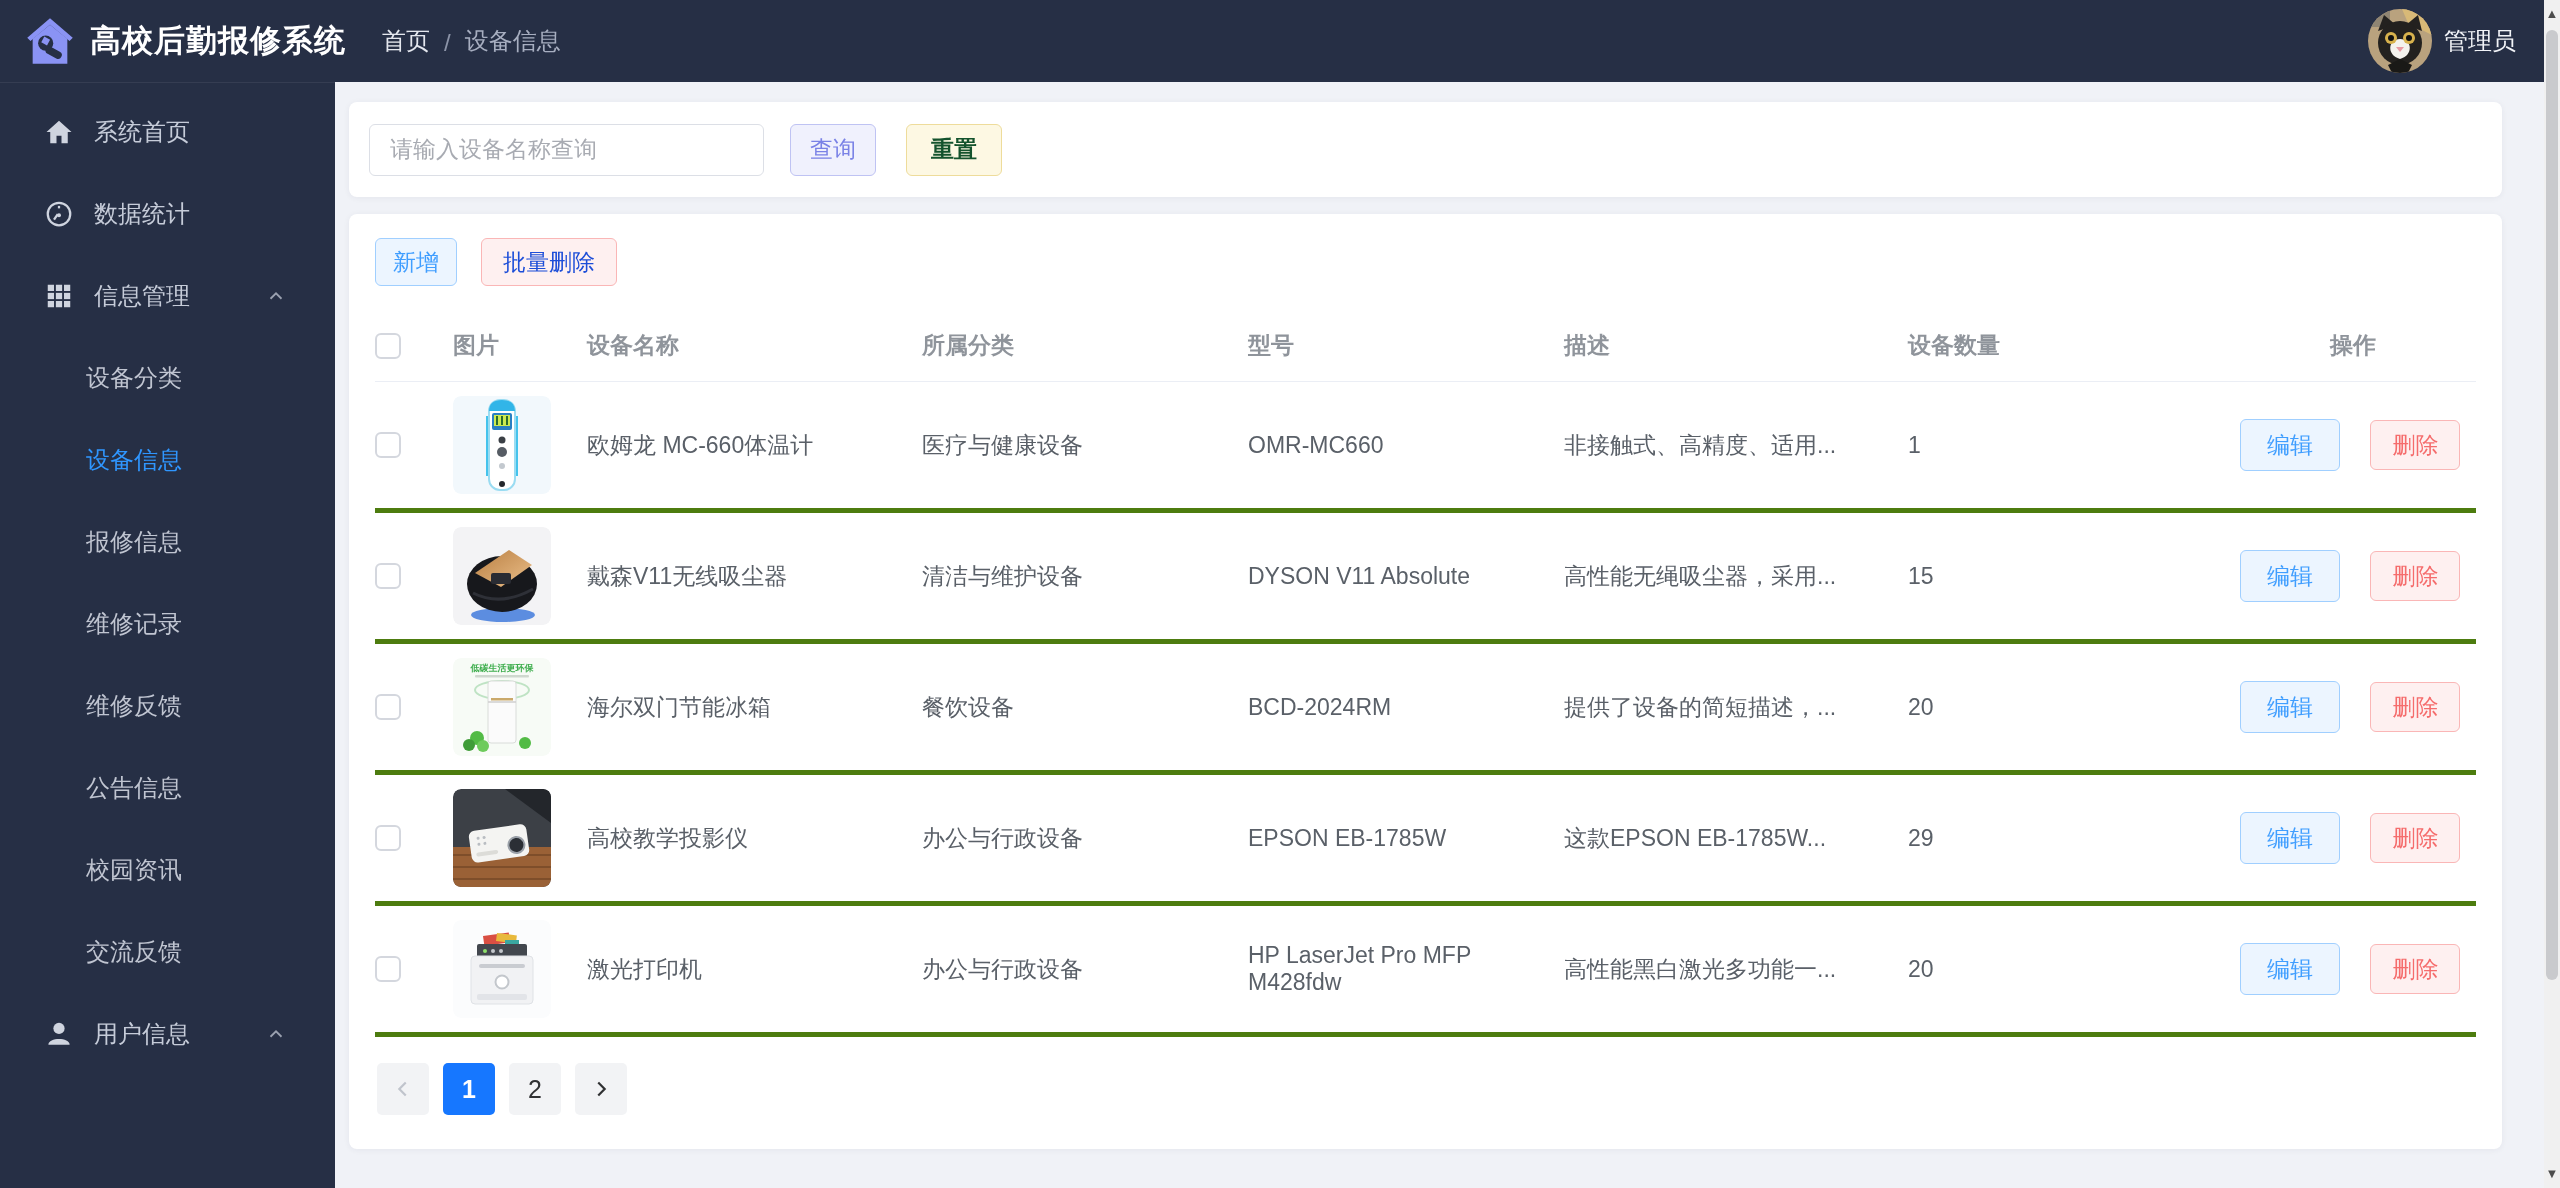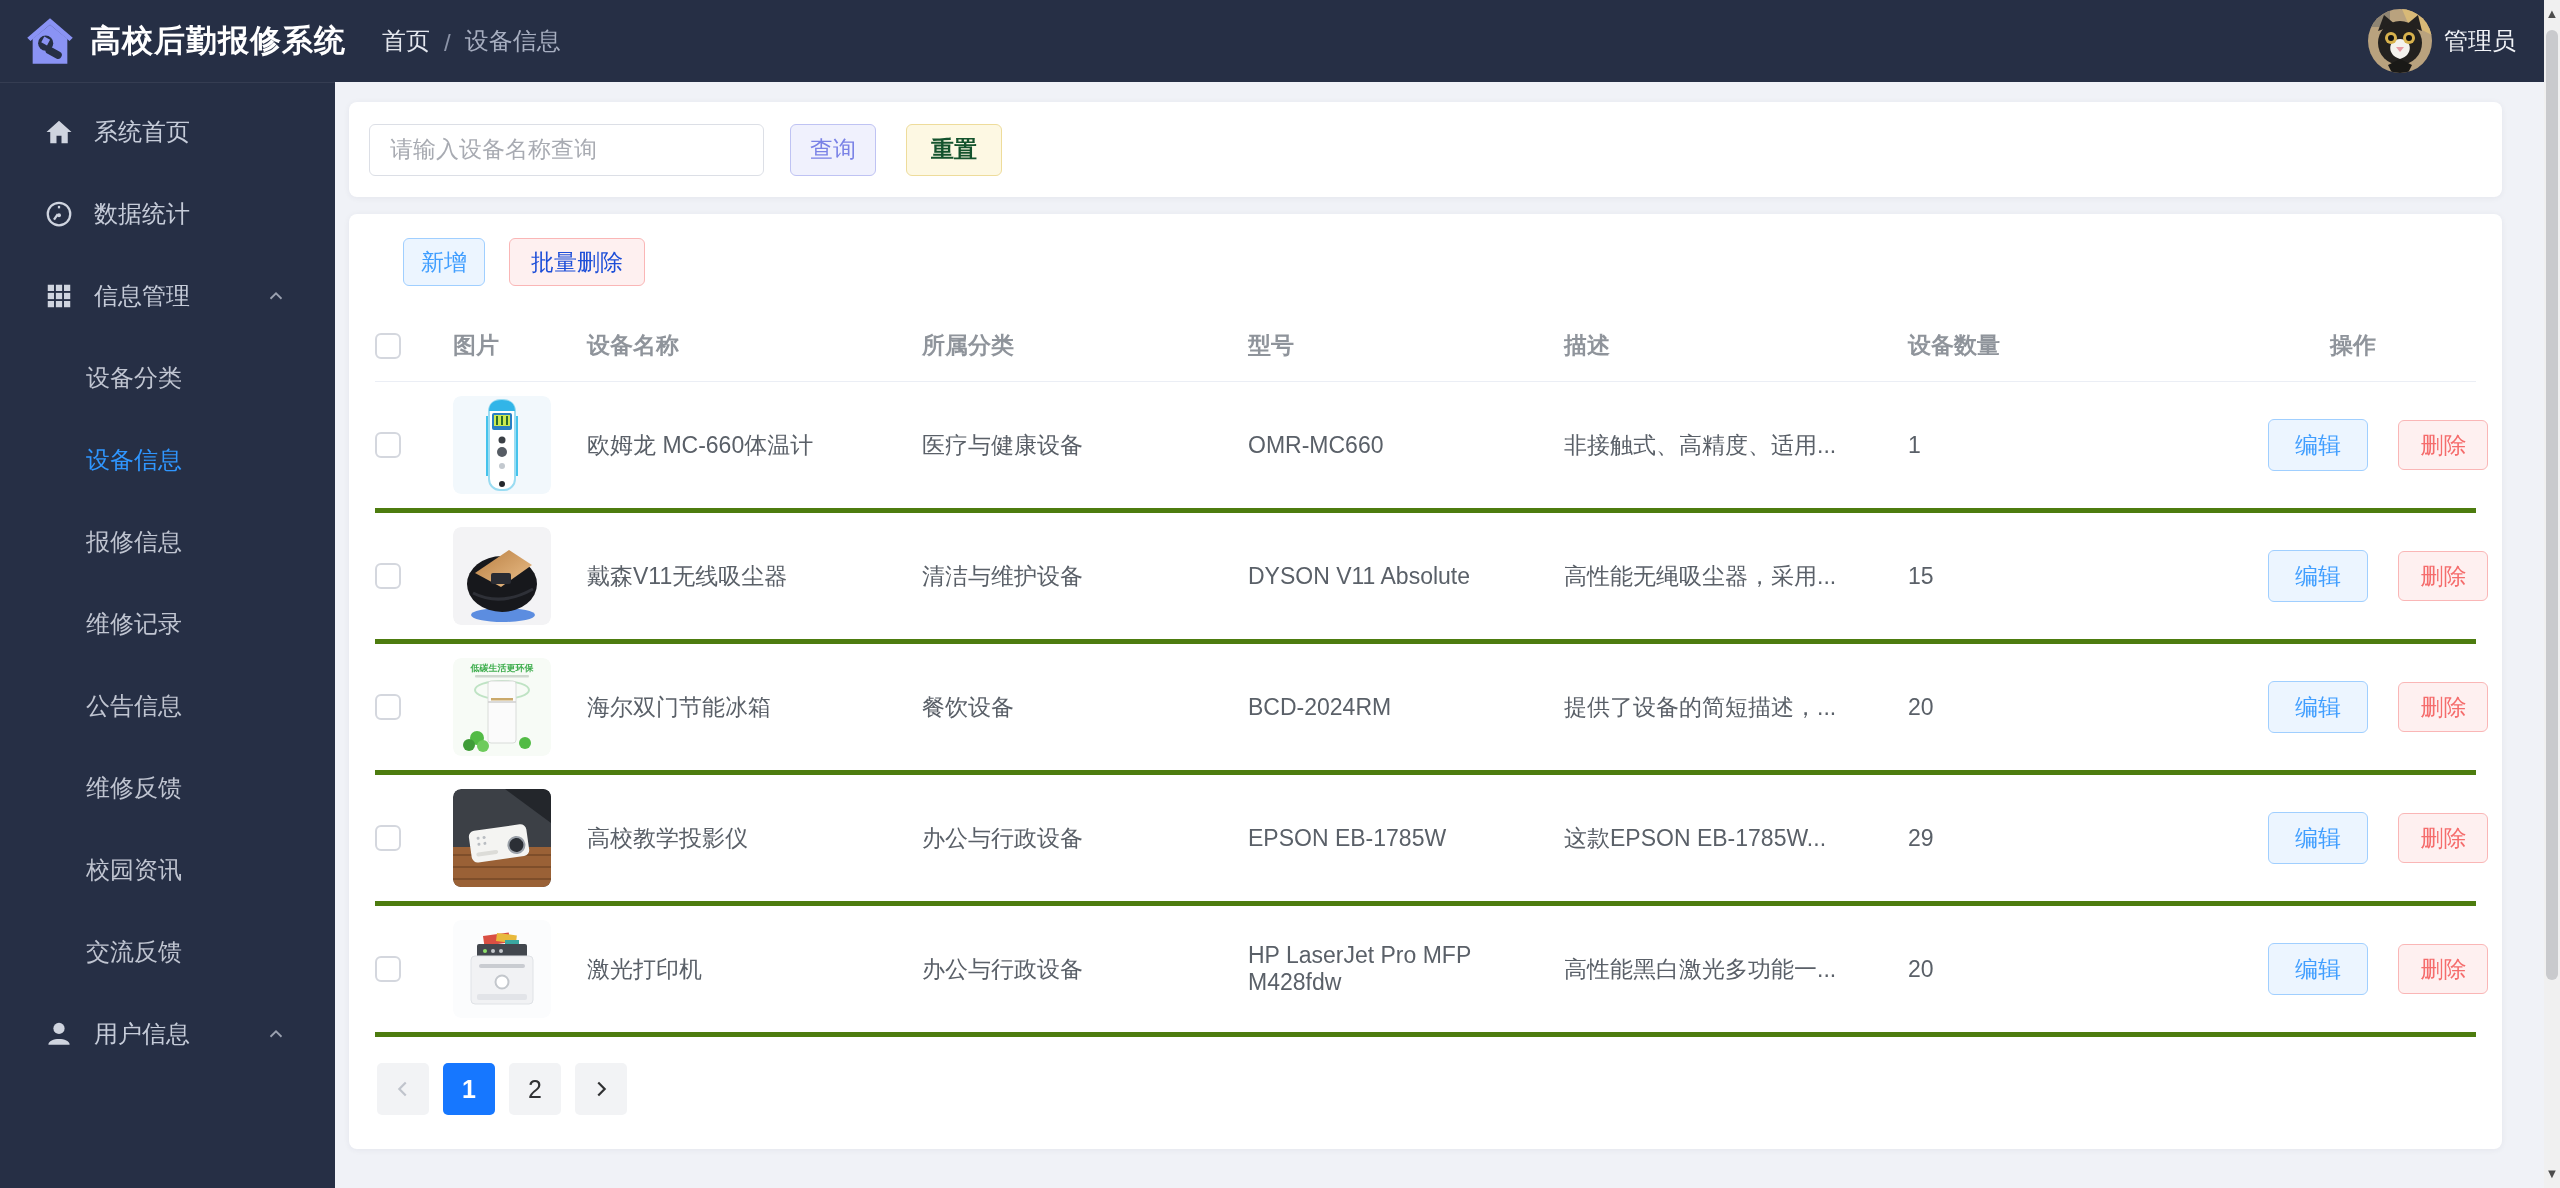--- a/index.html
+++ b/index.html
@@ -56,21 +56,20 @@
   .search-input {
     width:395px; height:52px; border:1px solid #dcdfe6; border-radius:6px;
     font-size:23px; padding:0 20px; color:#444; outline:none;
     font-family:"Liberation Sans","DejaVu Sans",sans-serif;
   }
   .search-input::placeholder { color:#a8abb2; }
   .btn {
     display:inline-flex; align-items:center; justify-content:center;
     height:52px; border-radius:6px; font-size:23px; cursor:pointer; border:1px solid transparent;
     font-family:"Liberation Sans","DejaVu Sans",sans-serif;
-    margin-left:28px;
   }
   .btn-query { margin-left:26px; width:86px; color:#7a82e6; background:#f0f1fd; border-color:#bfc3f3; }
   .btn-reset { margin-left:30px; width:96px; color:#14532d; background:#fdf8e3; border-color:#eedc9b;font-weight:bold; }
 
   .main-card { padding:24px 26px 0 26px; height:935px; position:relative; }
   .toolbar { display:flex; align-items:center; }
   .btn-add { width:82px; height:48px; color:#409eff; background:#ecf5ff; border-color:#a0cfff; }
   .btn-batch-del { margin-left:24px; width:136px; height:48px; color:#1d4ed8; background:#fef0f0; border-color:#fab6b6; }
 
   
@@ -188,24 +187,24 @@
     <li class="sub-item active">
       <span>设备信息</span>
       </li>
     <li class="sub-item">
       <span>报修信息</span>
       </li>
     <li class="sub-item">
       <span>维修记录</span>
       </li>
     <li class="sub-item">
+      <span>维修反馈</span>
+      </li>
+    <li class="sub-item">
       <span>公告信息</span>
-      </li>
-    <li class="sub-item">
-      <span>维修反馈</span>
       </li>
     <li class="sub-item">
       <span>校园资讯</span>
       </li>
     <li class="sub-item">
       <span>交流反馈</span>
       </li>
     <li class="menu-item">
       <svg class="mi-icon" viewBox="0 0 24 24" fill="#cfd4df">
         <circle cx="12" cy="7.5" r="4.5"></circle>

